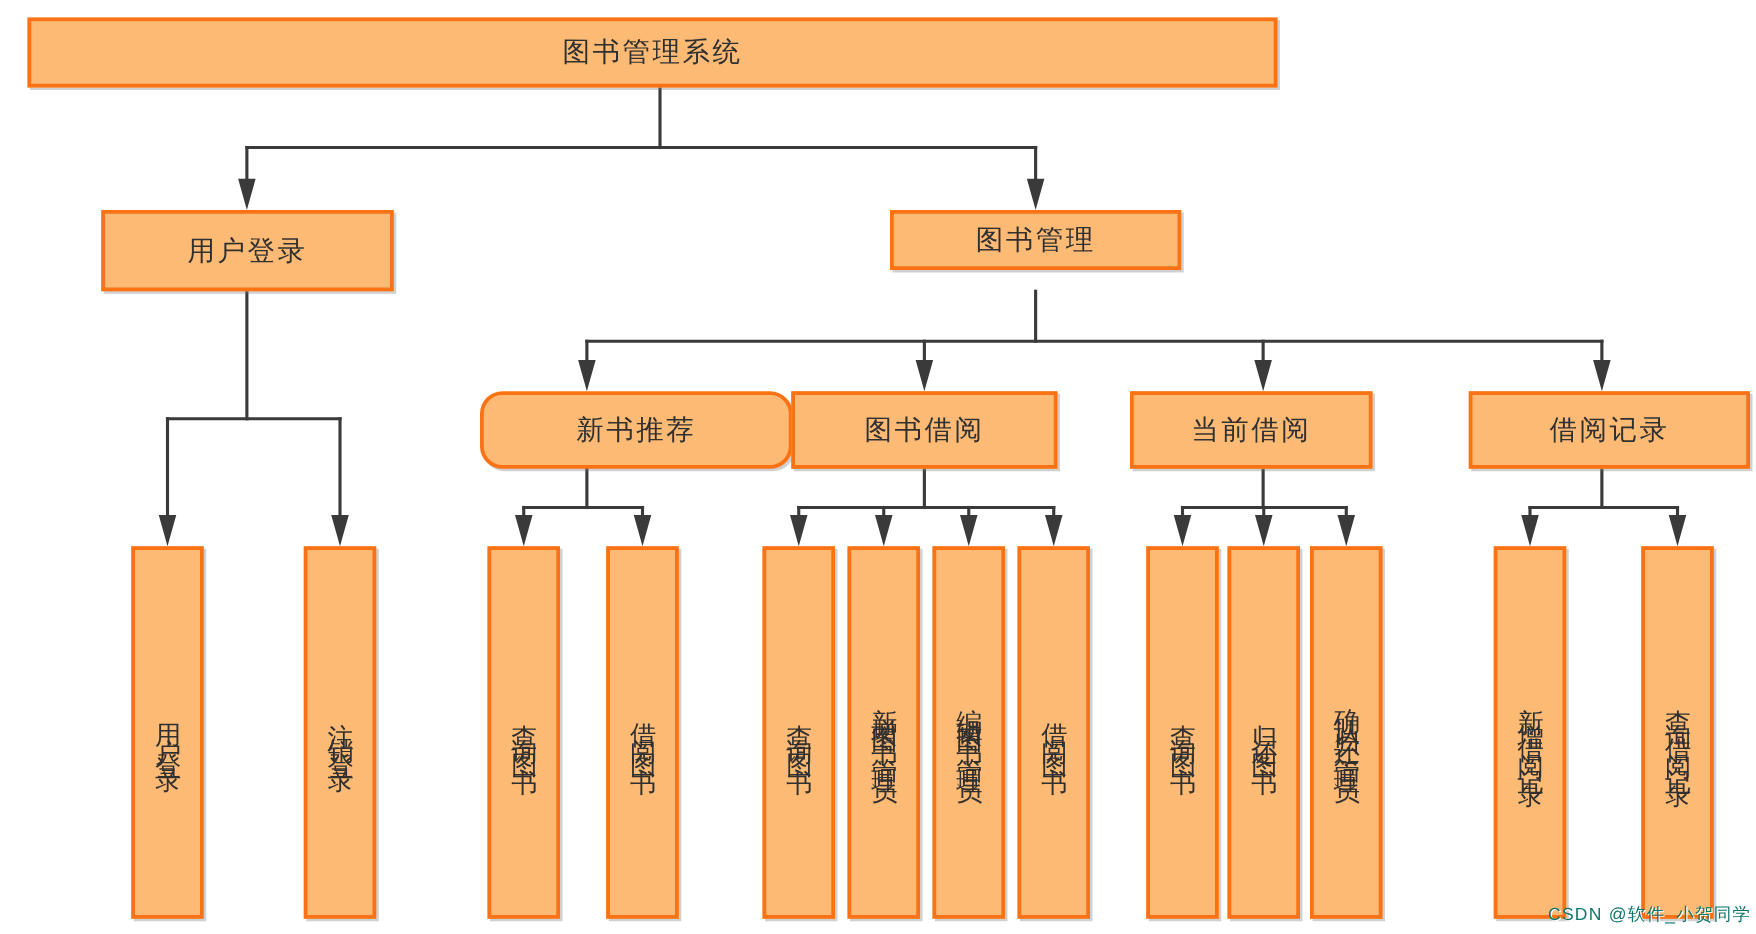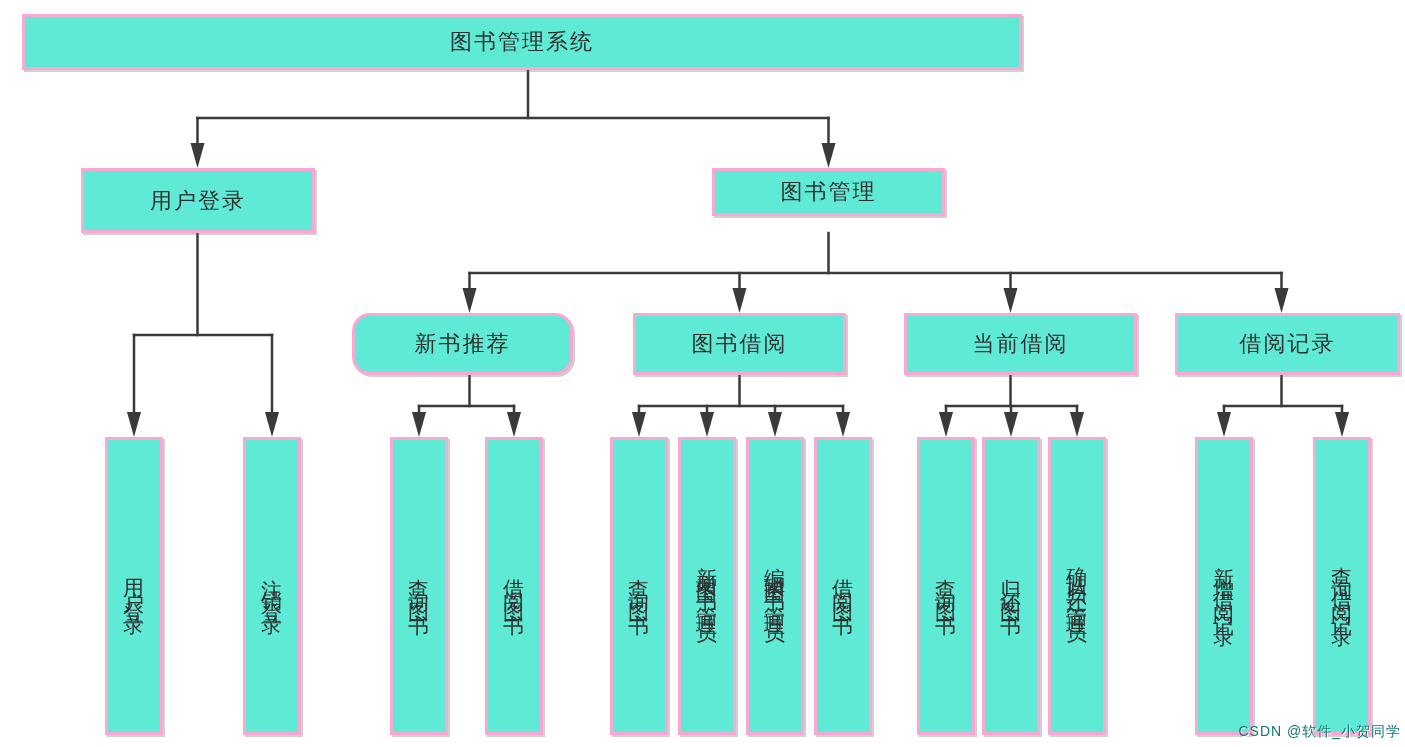--- a/index.html
+++ b/index.html
@@ -18,22 +18,22 @@
   #connectors {
     position: absolute;
     left: 0; top: 0;
     width: 1405px;
     height: 747px;
     pointer-events: none;
   }
   .node {
     position: absolute;
     box-sizing: border-box;
-    background: #5eead4;
-    border: 3px solid #f9a8d4;
+    background: #fdba74;
+    border: 3px solid #f97316;
     box-shadow: 2px 2px 0 rgba(120,120,120,0.35);
     display: flex;
     align-items: center;
     justify-content: center;
     color: #303030;
   }
   .node.horiz span {
     font-size: 22px;
     letter-spacing: 2px;
     white-space: nowrap;
@@ -119,27 +119,27 @@
   <div id="nodes">
       <div class="node horiz" style="left: 22px; top: 14px; width: 1000px; height: 56px;">
         <span>图书管理系统</span>
       </div>
       <div class="node horiz" style="left: 81px; top: 168px; width: 234px; height: 65px;">
         <span>用户登录</span>
       </div>
       <div class="node horiz" style="left: 712px; top: 168px; width: 233px; height: 48px;">
         <span>图书管理</span>
       </div>
-      <div class="node horiz" style="left: 352px; top: 313px; width: 221px; height: 62px; border-radius: 18px;">
+      <div class="node horiz" style="left: 384px; top: 313px; width: 250px; height: 62px; border-radius: 18px;">
         <span>新书推荐</span>
       </div>
       <div class="node horiz" style="left: 633px; top: 313px; width: 213px; height: 62px; text-align: right;">
         <span>图书借阅</span>
       </div>
-      <div class="node horiz" style="left: 904px; top: 313px; width: 233px; height: 62px; text-align: center;">
+      <div class="node horiz" style="left: 904px; top: 313px; width: 194px; height: 62px; text-align: center;">
         <span>当前借阅</span>
       </div>
       <div class="node horiz" style="left: 1175px; top: 313px; width: 225px; height: 62px;">
         <span>借阅记录</span>
       </div>
       <div class="node vert" style="left: 105px; top: 437px; width: 58px; height: 298px;">
         <span style="letter-spacing: 12px;">用户登录</span>
       </div>
       <div class="node vert" style="left: 243px; top: 437px; width: 58px; height: 298px;">
         <span style="letter-spacing: 12px;">注销登录</span>

